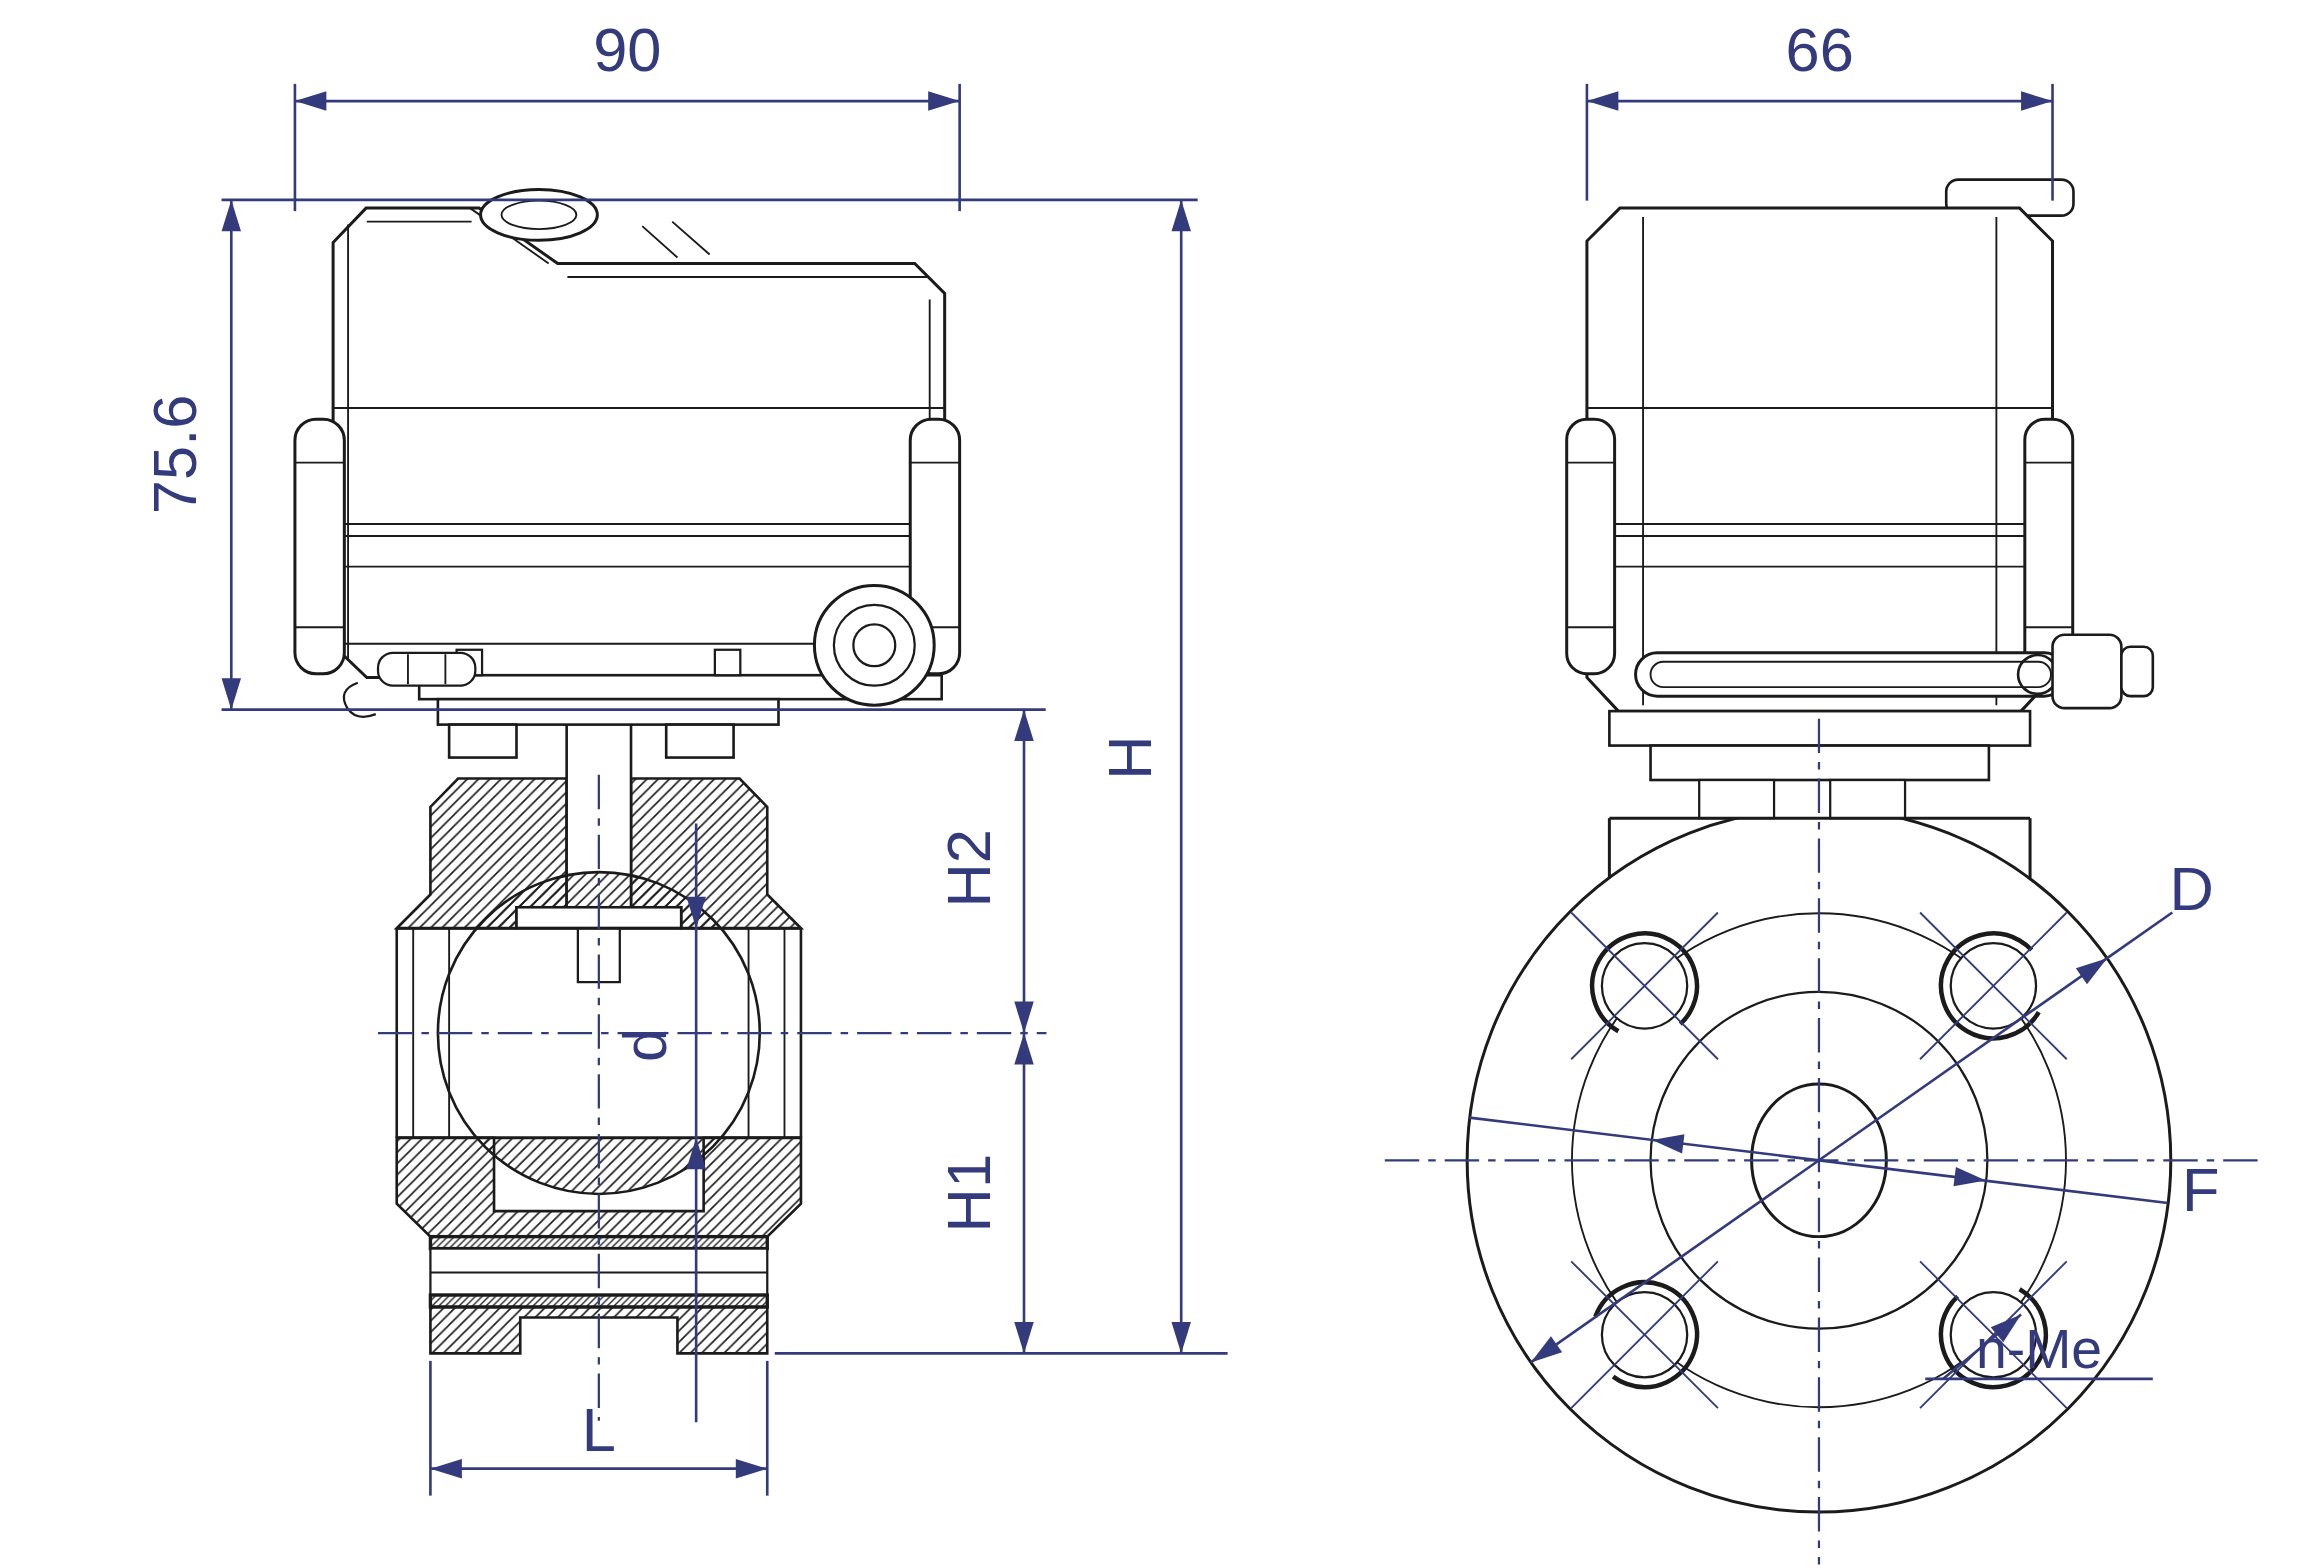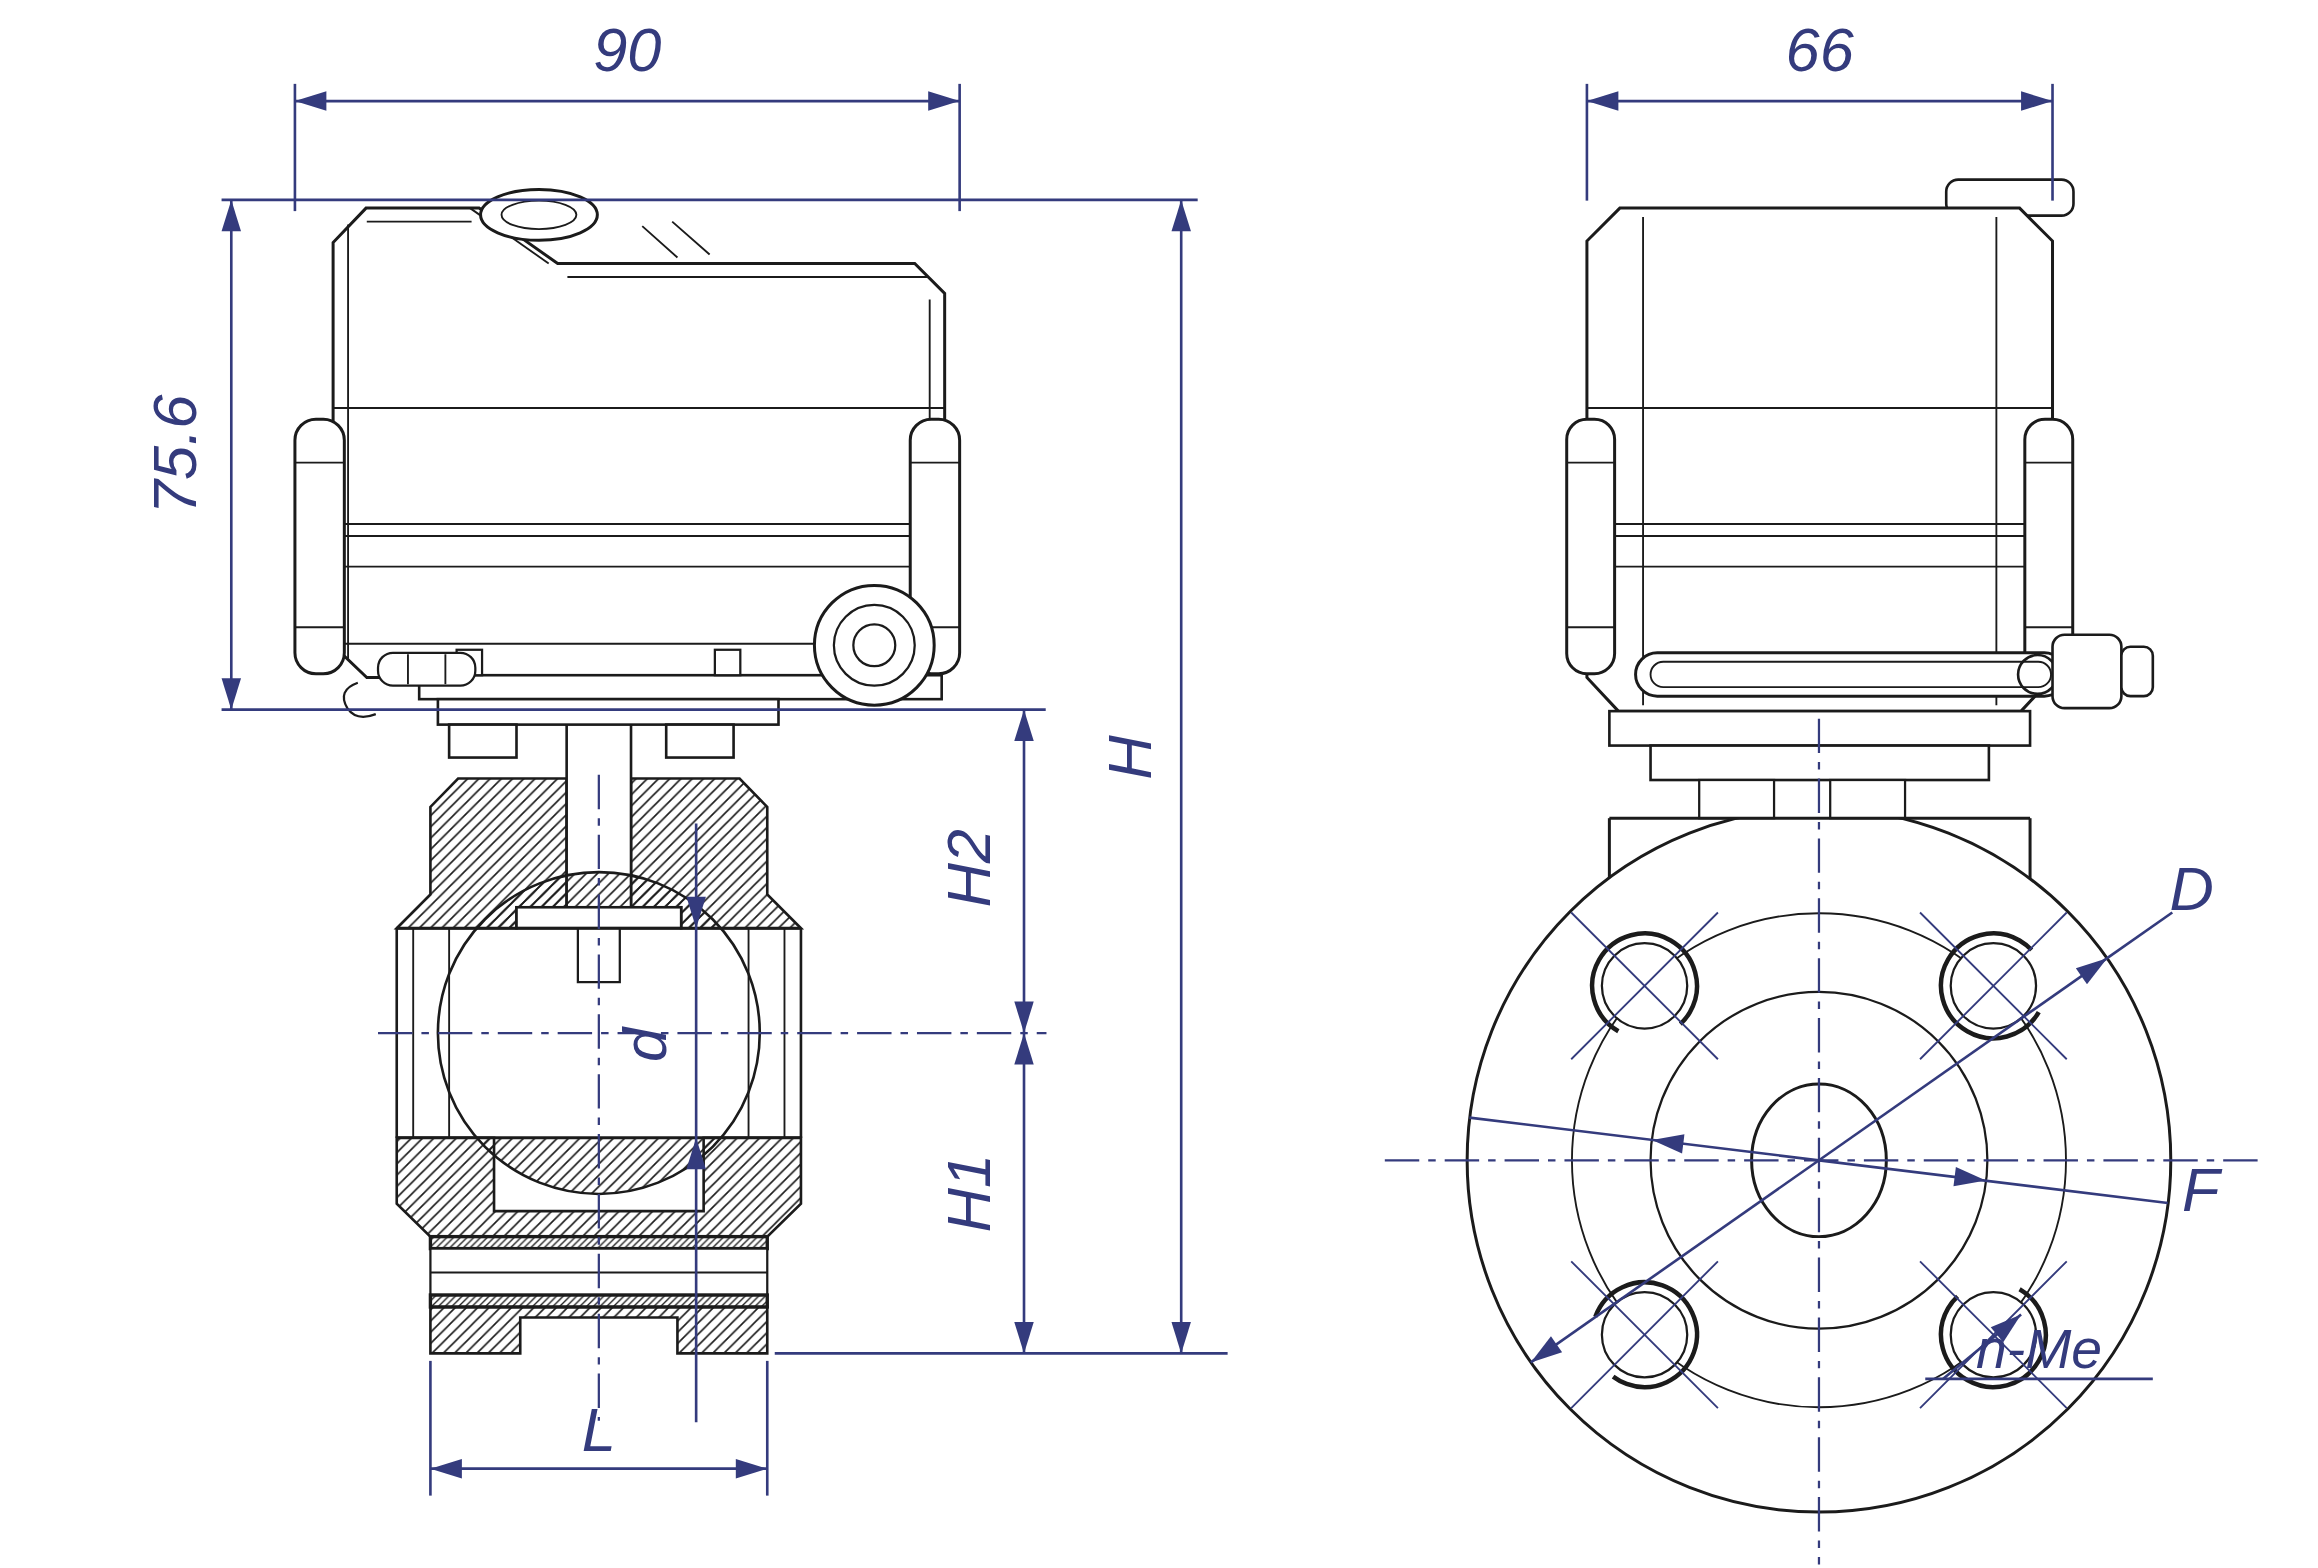--- a/index.html
+++ b/index.html
@@ -1,16 +1,16 @@
 <!DOCTYPE html>
 <html style="font-size:12px"><head>
 <meta charset="utf-8">
 <style>
   html,body{margin:0;padding:0;background:#ffffff;}
-  .page{width:2319px;height:1569px;position:relative;background:#fff;overflow:hidden;font-style:italic;}
+  .page{width:2319px;height:1569px;position:relative;background:#fff;overflow:hidden;}
   svg{display:block;}
   text{font-family:"Liberation Sans","DejaVu Sans",sans-serif;fill:#343b7d;}
   .dimtxt{font-size:82px;}
   .dimtxt-sm{font-size:74px;}
 </style>
 </head>
 <body>
 
 <div class="page">
 <svg width="2319" height="1569" viewBox="0 0 3098 2096">

